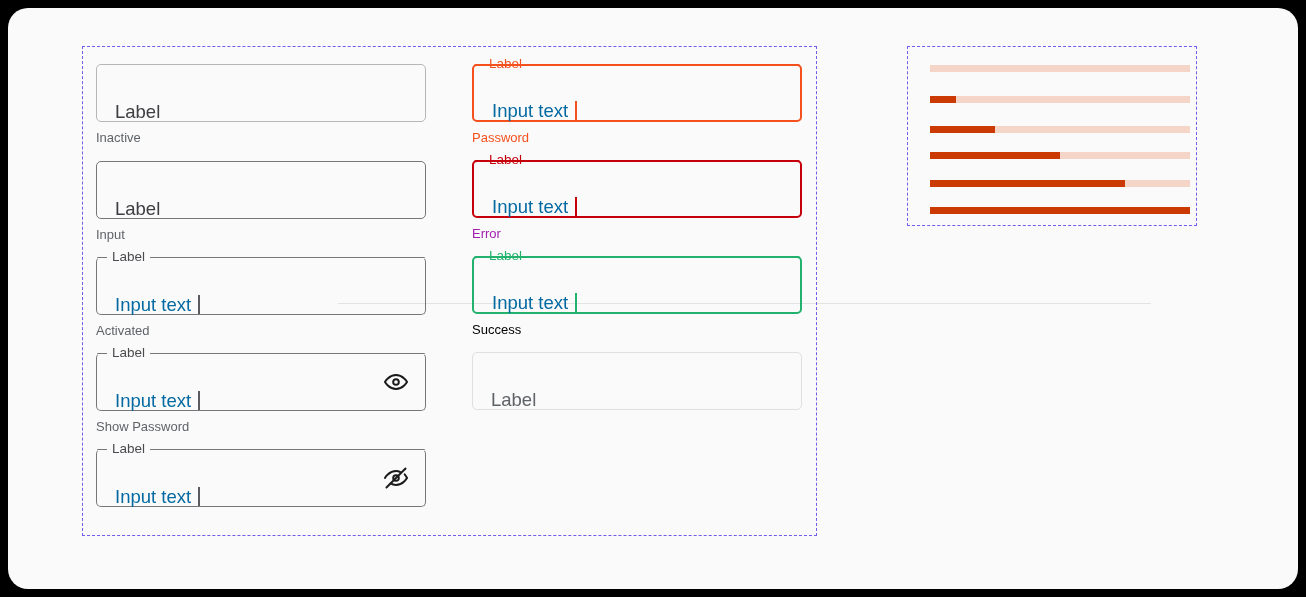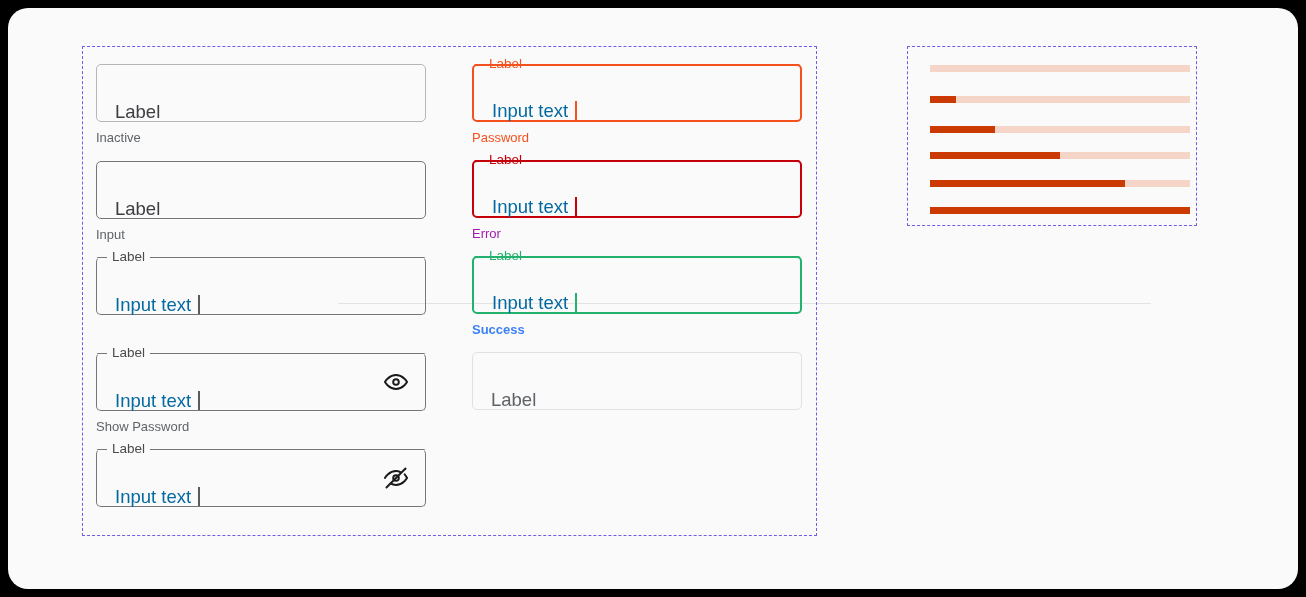--- a/index.html
+++ b/index.html
@@ -153,21 +153,21 @@
   .v-error .notch-lead, .v-error .notch-tail { background: #c5000b; height: 2.2px; }
   .v-error .notch-label { color: #c5000b; }
   .v-error .caret { background: #c5000b; }
   .v-error .state-label { color: #a21caf; }
   .v-error .notch-row { top: -2.2px; height: 2.2px; }
 
   .v-success .field-box { border-color: #23b26d; border-width: 2.2px; }
   .v-success .notch-lead, .v-success .notch-tail { background: #23b26d; height: 2.2px; }
   .v-success .notch-label { color: #23b26d; }
   .v-success .caret { background: #23b26d; }
-  .v-success .state-label { color: #3b82f6; font-weight: bold; }
+  .v-success .state-label { color: #000000; }
   .v-success .notch-row { top: -2.2px; height: 2.2px; }
 
   .v-disabled .field-box { border-color: #e0e0e3; }
   .v-disabled .field-value { color: #5f6368; }
 
   .v-inactive .field-box { border-color: #b6b6ba; }
   .v-inactive .field-value { color: #3d3d42; }
 
   .v-hover .field-box { border-color: #76767a; }
 
@@ -218,20 +218,21 @@
         <div class="field-block v-activated" style="left: 88px; top: 249px;">
           <div class="field-box notched">
             <div class="notch-row">
               <span class="notch-lead"></span>
               <span class="notch-label">Label</span>
               <span class="notch-tail"></span>
             </div>
             <span class="field-value">Input text</span>
             <span class="caret"></span>
           </div>
+          <div class="state-label">Activated</div>
         </div>
         <div class="field-block v-activated" style="left: 88px; top: 345px;">
           <div class="field-box notched">
             <div class="notch-row">
               <span class="notch-lead"></span>
               <span class="notch-label">Label</span>
               <span class="notch-tail"></span>
             </div>
             <span class="field-value">Input text</span>
             <span class="caret"></span>

